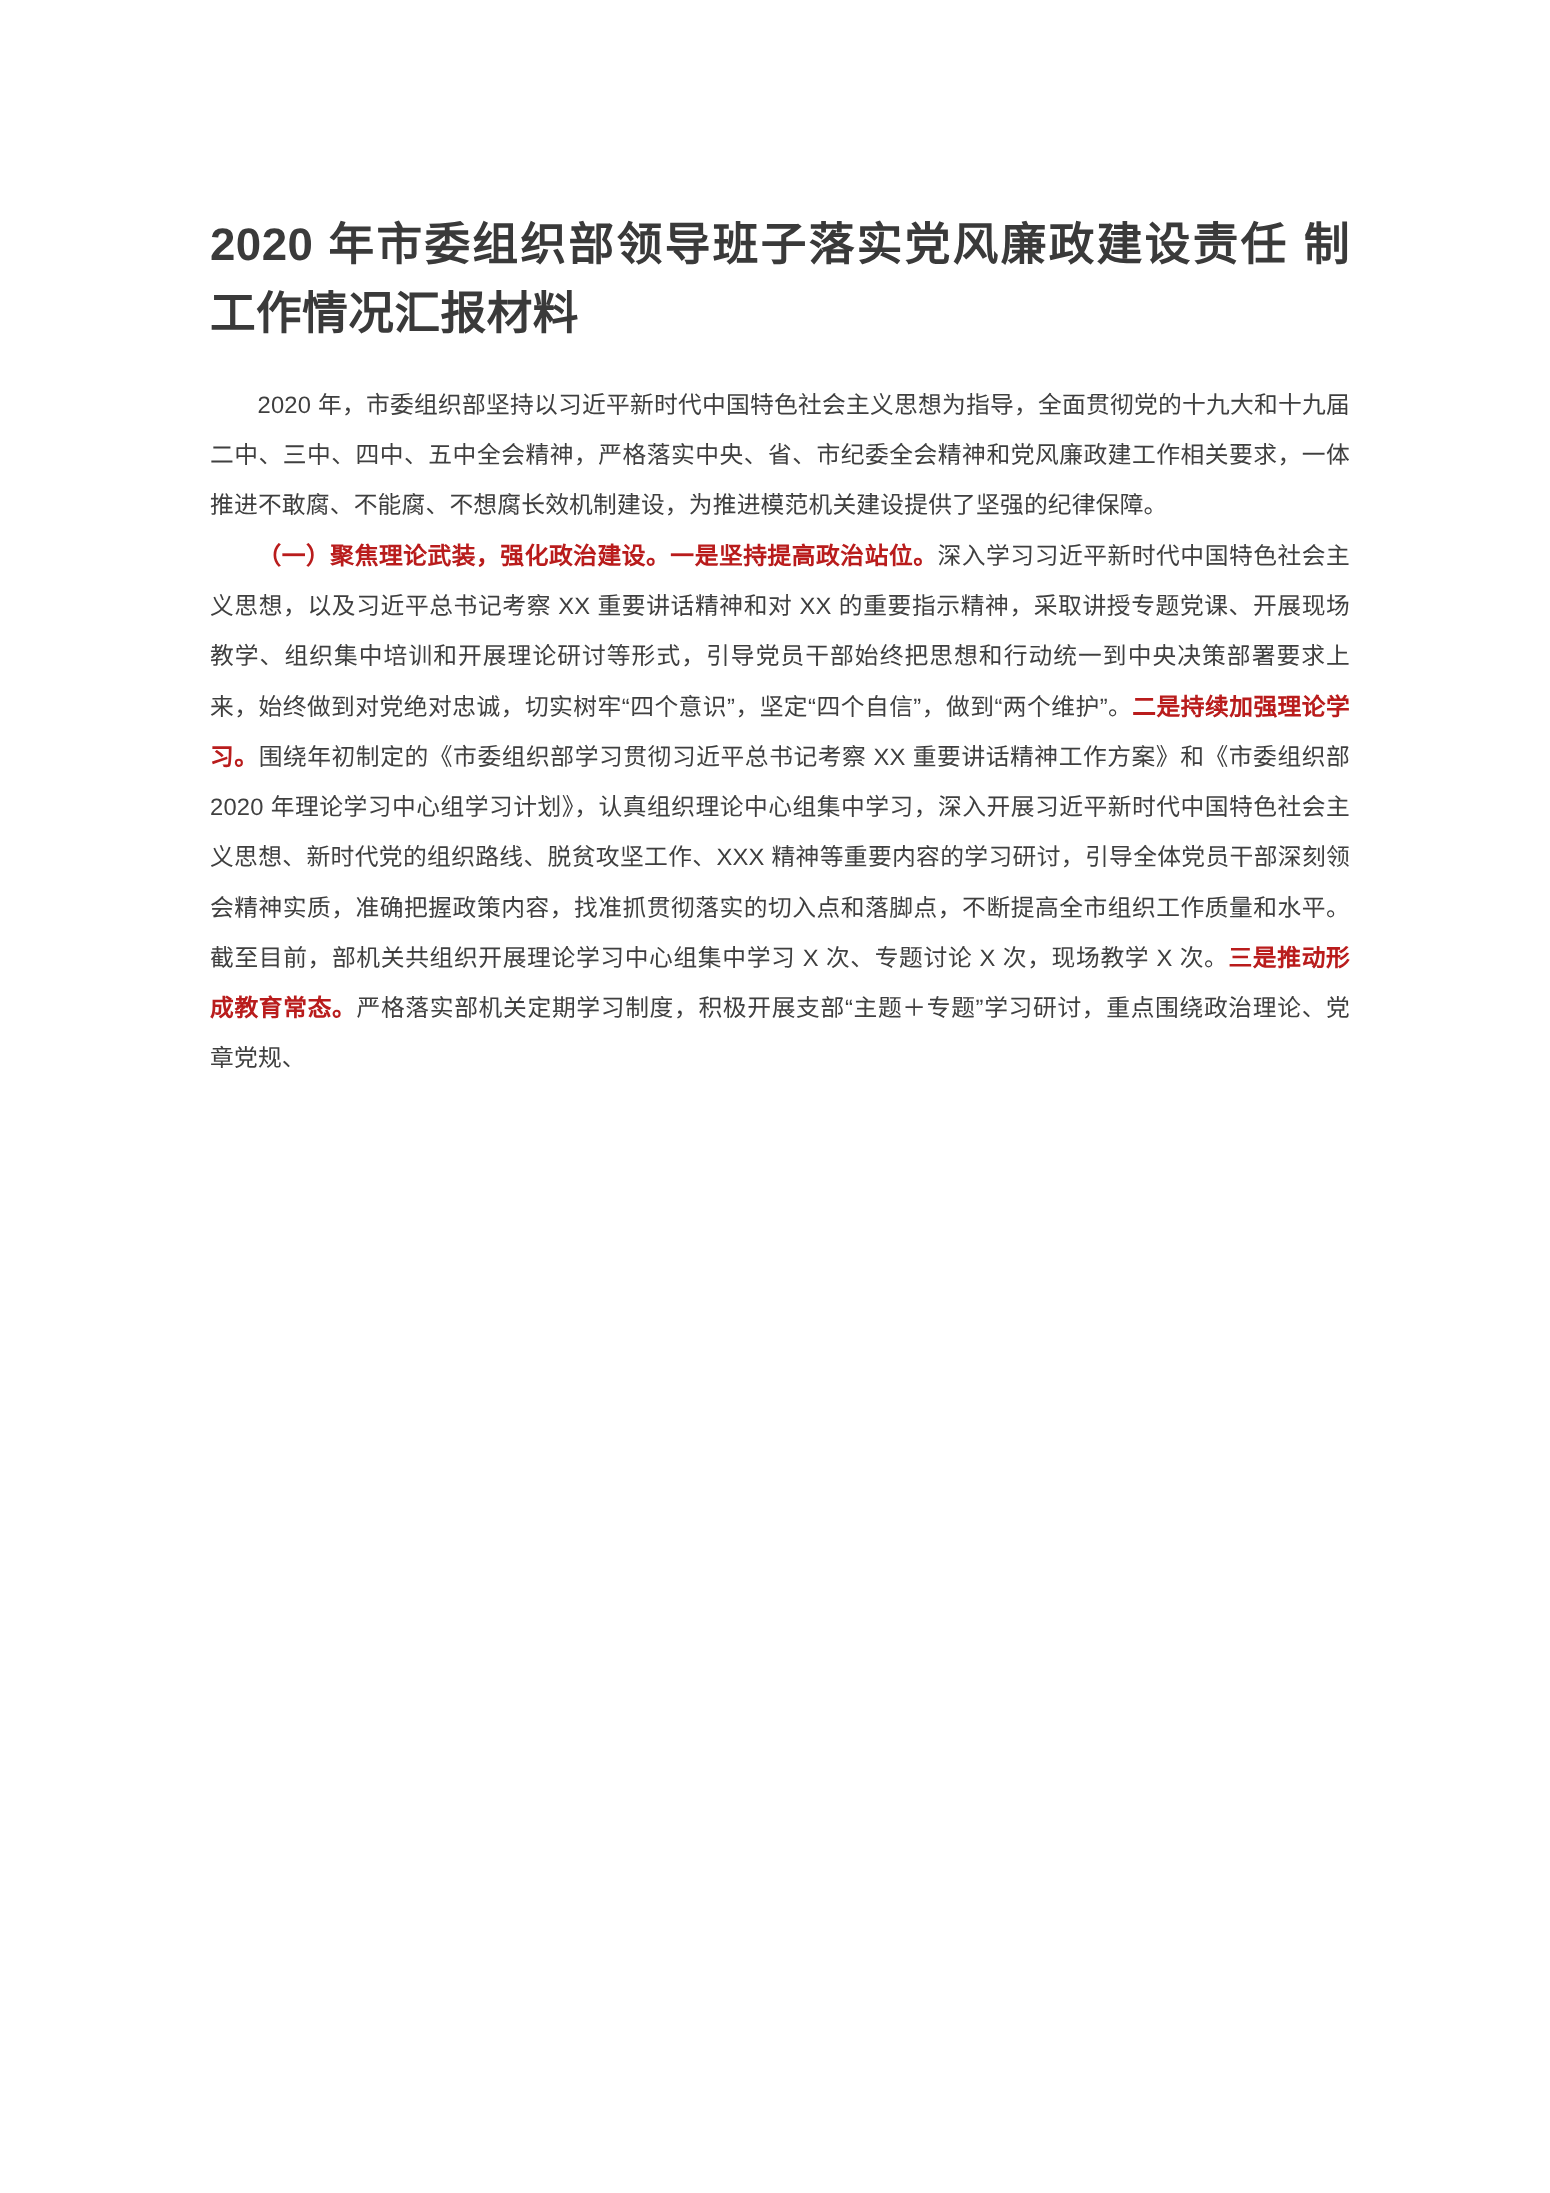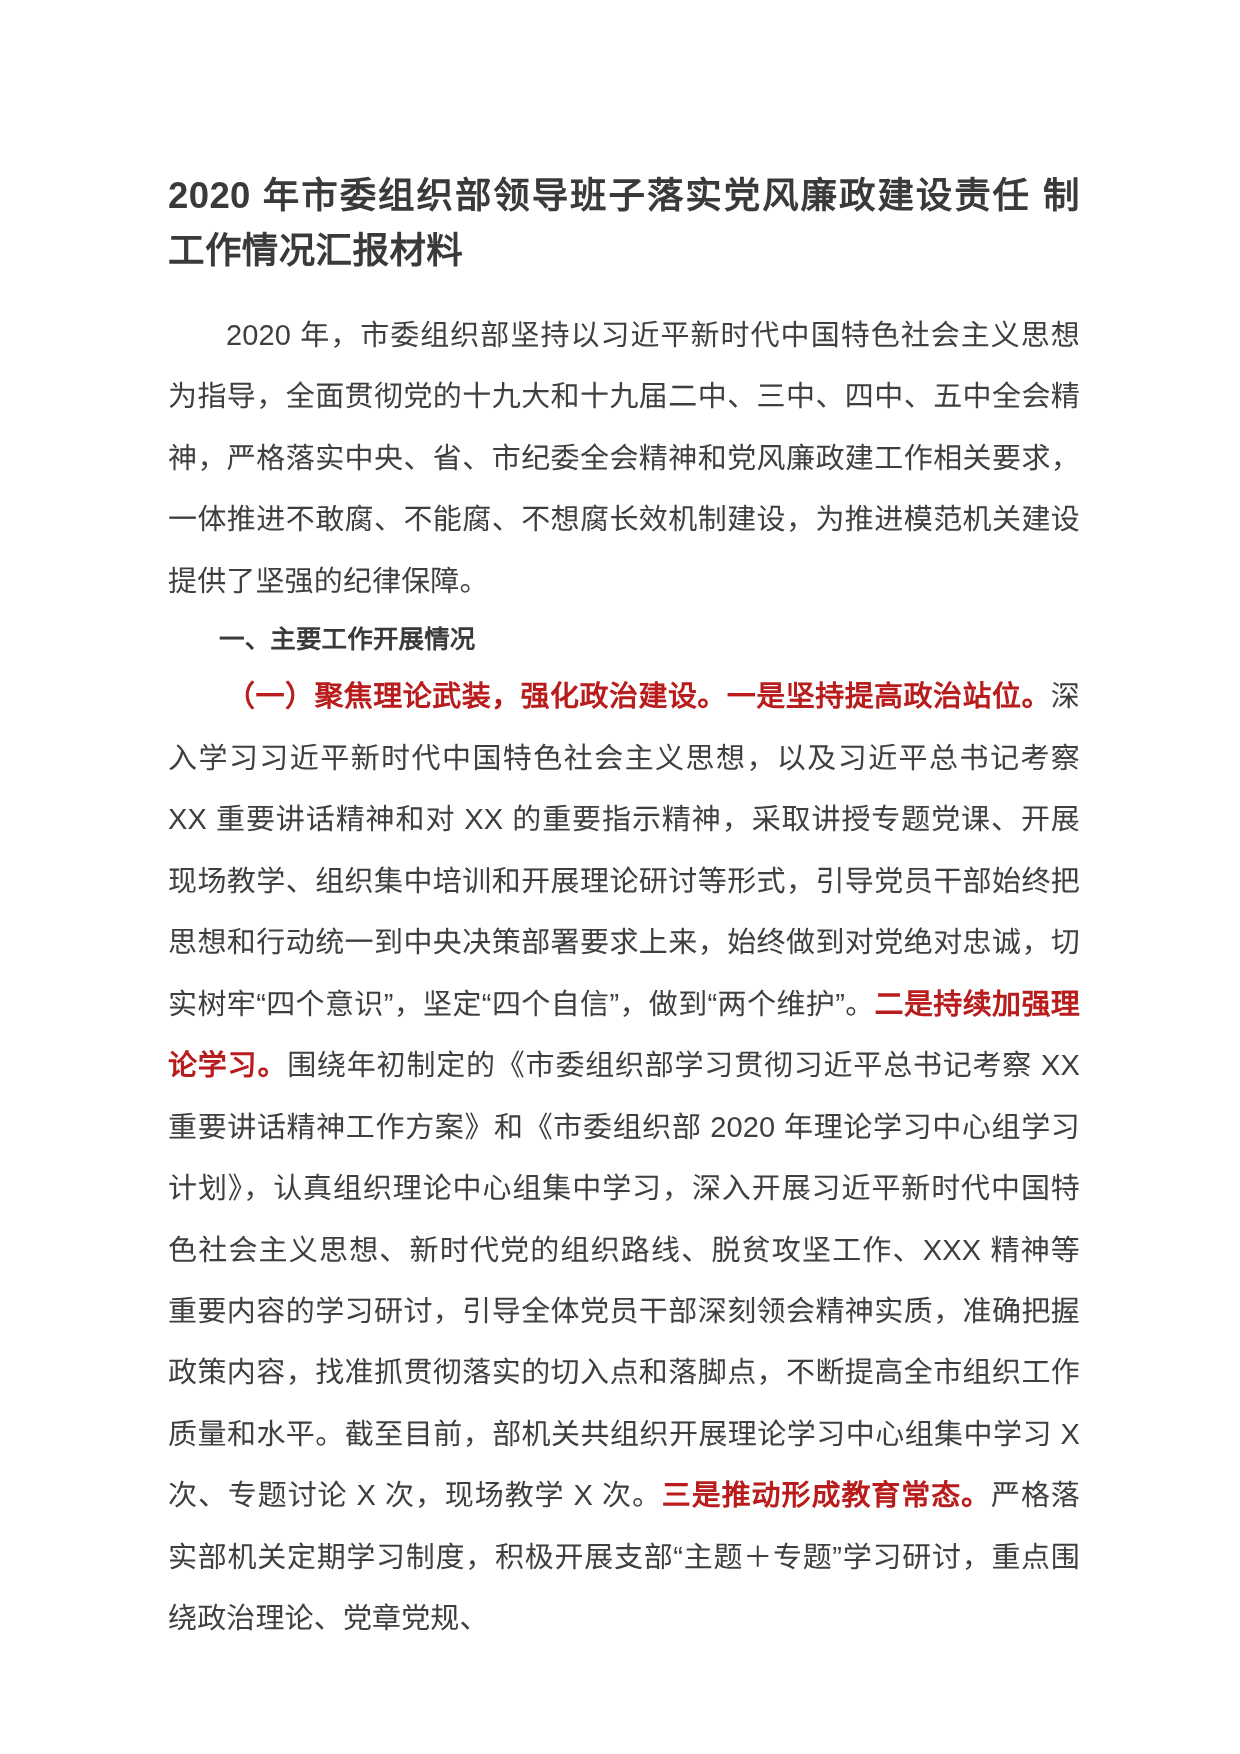--- a/index.html
+++ b/index.html
@@ -27,21 +27,21 @@
     font-size: 36.5px;
     font-weight: 700;
     line-height: 1.52;
     letter-spacing: 0.4px;
     color: #3a3a3a;
     margin: 0 0 26px 0;
     text-align: justify;
     text-justify: inter-ideograph;
   }
   .para {
-    font-size: 29px;
+    font-size: 19px;
     line-height: 2.12;
     letter-spacing: 0.15px;
     color: #3f3f3f;
     margin: 0;
     text-align: justify;
     text-justify: inter-ideograph;
     text-indent: 2em;
   }
   .heading {
     font-size: 25.5px;
@@ -64,19 +64,18 @@
 
 <div class="page">
 
   <h1 class="doc-title">
     <span>2020 年市委组织部领导班子落实党风廉政建设责任</span>
     <span>制工作情况汇报材料</span>
   </h1>
 
   <p class="para">2020 年，市委组织部坚持以习近平新时代中国特色社会主义思想为指导，全面贯彻党的十九大和十九届二中、三中、四中、五中全会精神，严格落实中央、省、市纪委全会精神和党风廉政建工作相关要求，一体推进不敢腐、不能腐、不想腐长效机制建设，为推进模范机关建设提供了坚强的纪律保障。</p>
 
-  <p class="heading">一、主要工作开展情况</p>
 
   <p class="para">
     <span class="b">（一）聚焦理论武装，强化政治建设。一是坚持提高政治站位。</span><span>深入学习习近平新时代中国特色社会主义思想，以及习近平总书记考察 XX 重要讲话精神和对 XX 的重要指示精神，采取讲授专题党课、开展现场教学、组织集中培训和开展理论研讨等形式，引导党员干部始终把思想和行动统一到中央决策部署要求上来，始终做到对党绝对忠诚，切实树牢“四个意识”，坚定“四个自信”，做到“两个维护”。</span><span class="b">二是持续加强理论学习。</span><span>围绕年初制定的《市委组织部学习贯彻习近平总书记考察 XX 重要讲话精神工作方案》和《市委组织部 2020 年理论学习中心组学习计划》，认真组织理论中心组集中学习，深入开展习近平新时代中国特色社会主义思想、新时代党的组织路线、脱贫攻坚工作、XXX 精神等重要内容的学习研讨，引导全体党员干部深刻领会精神实质，准确把握政策内容，找准抓贯彻落实的切入点和落脚点，不断提高全市组织工作质量和水平。截至目前，部机关共组织开展理论学习中心组集中学习 X 次、专题讨论 X 次，现场教学 X 次。</span><span class="b">三是推动形成教育常态。</span><span>严格落实部机关定期学习制度，积极开展支部“主题＋专题”学习研讨，重点围绕政治理论、党章党规、</span>
   </p>
 
 </div>
 
 </body></html>

